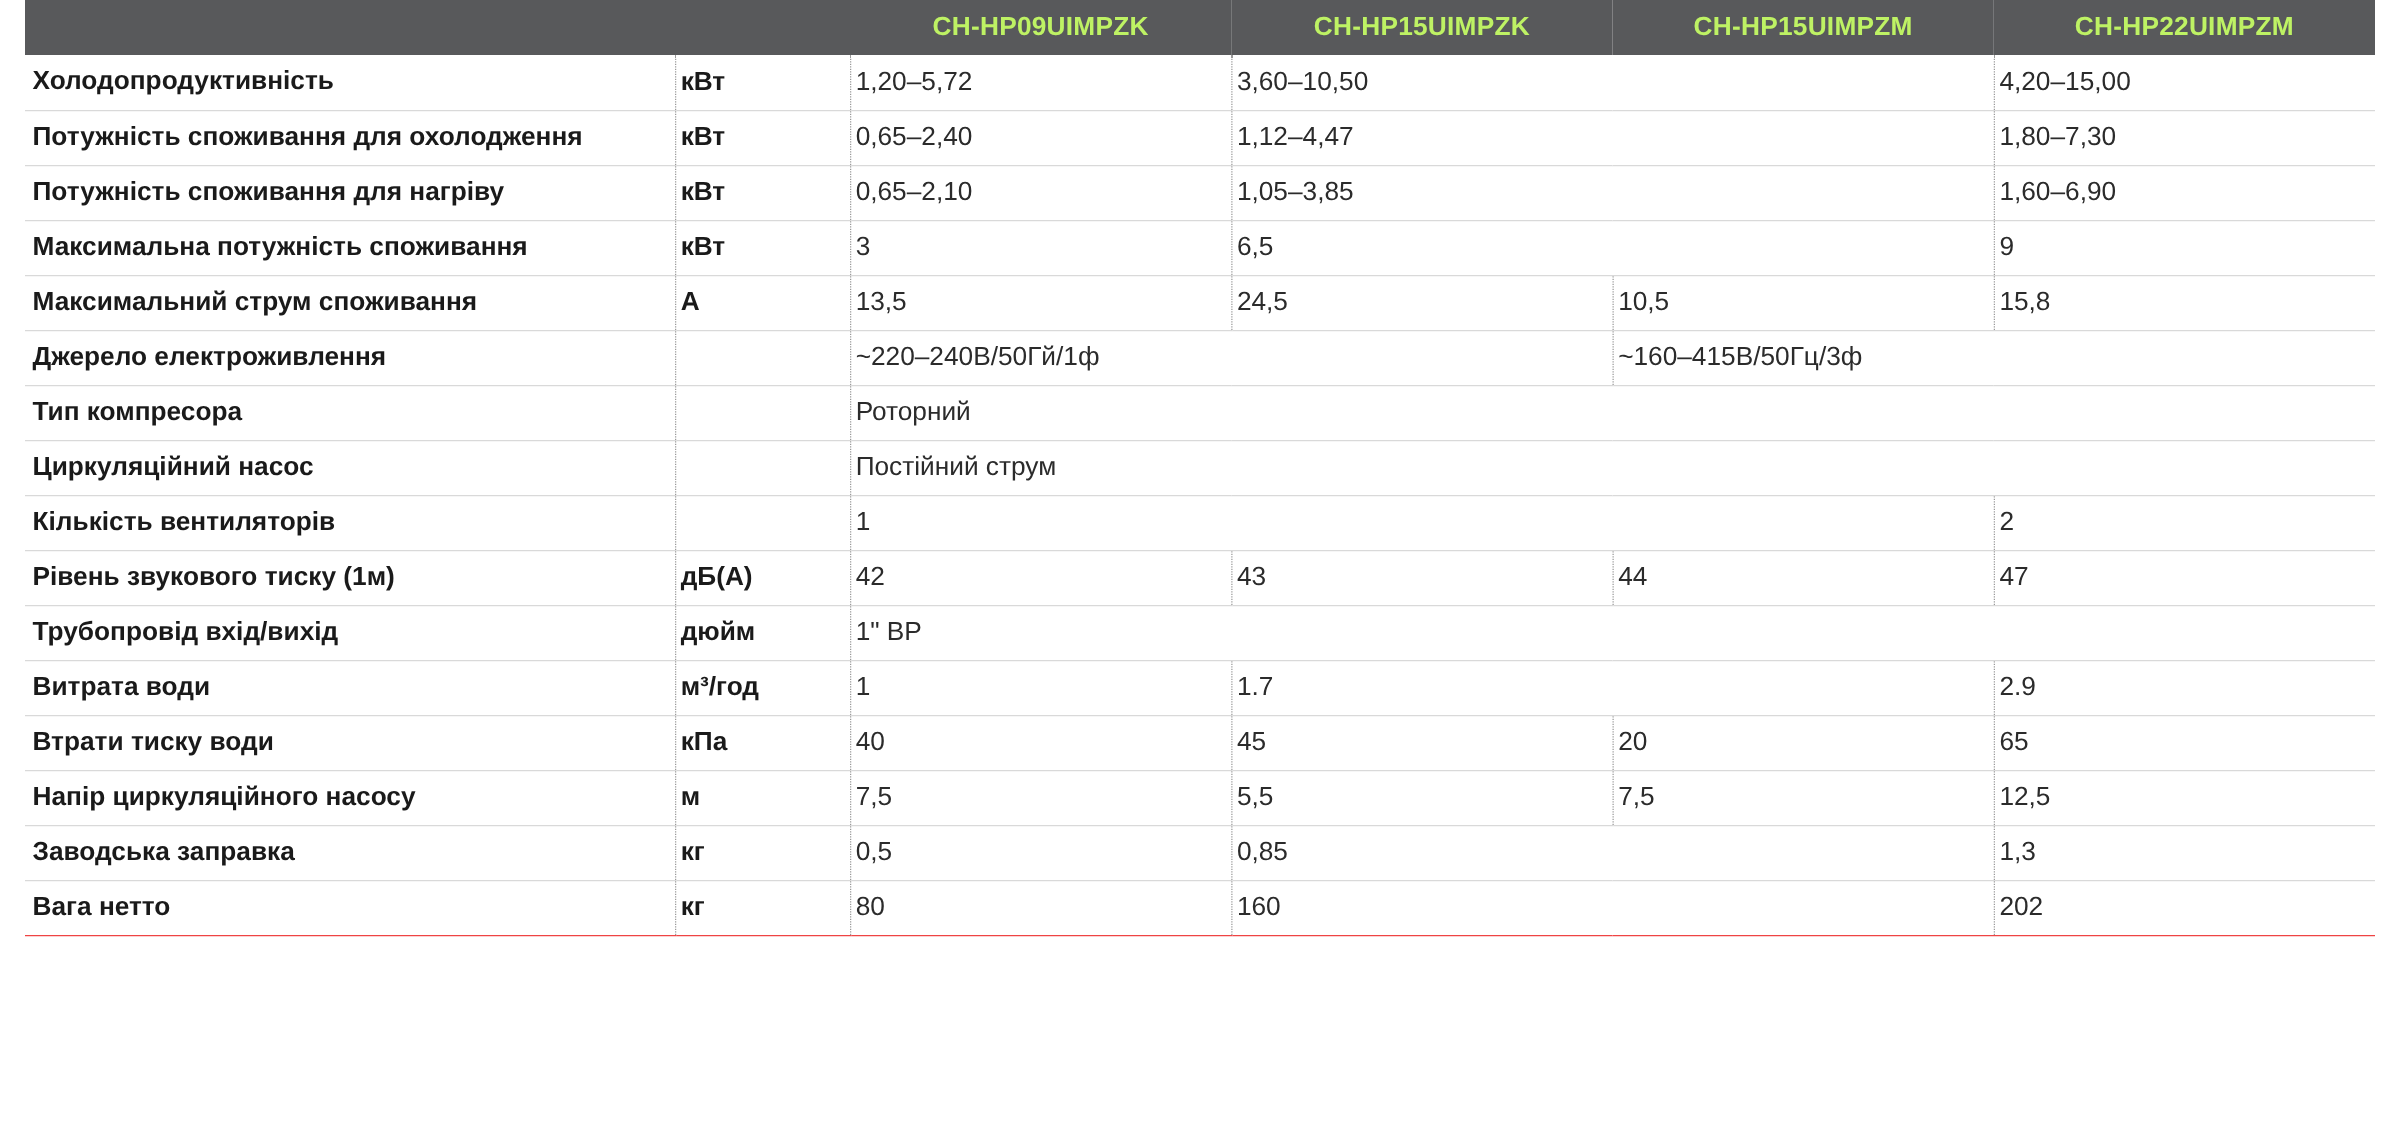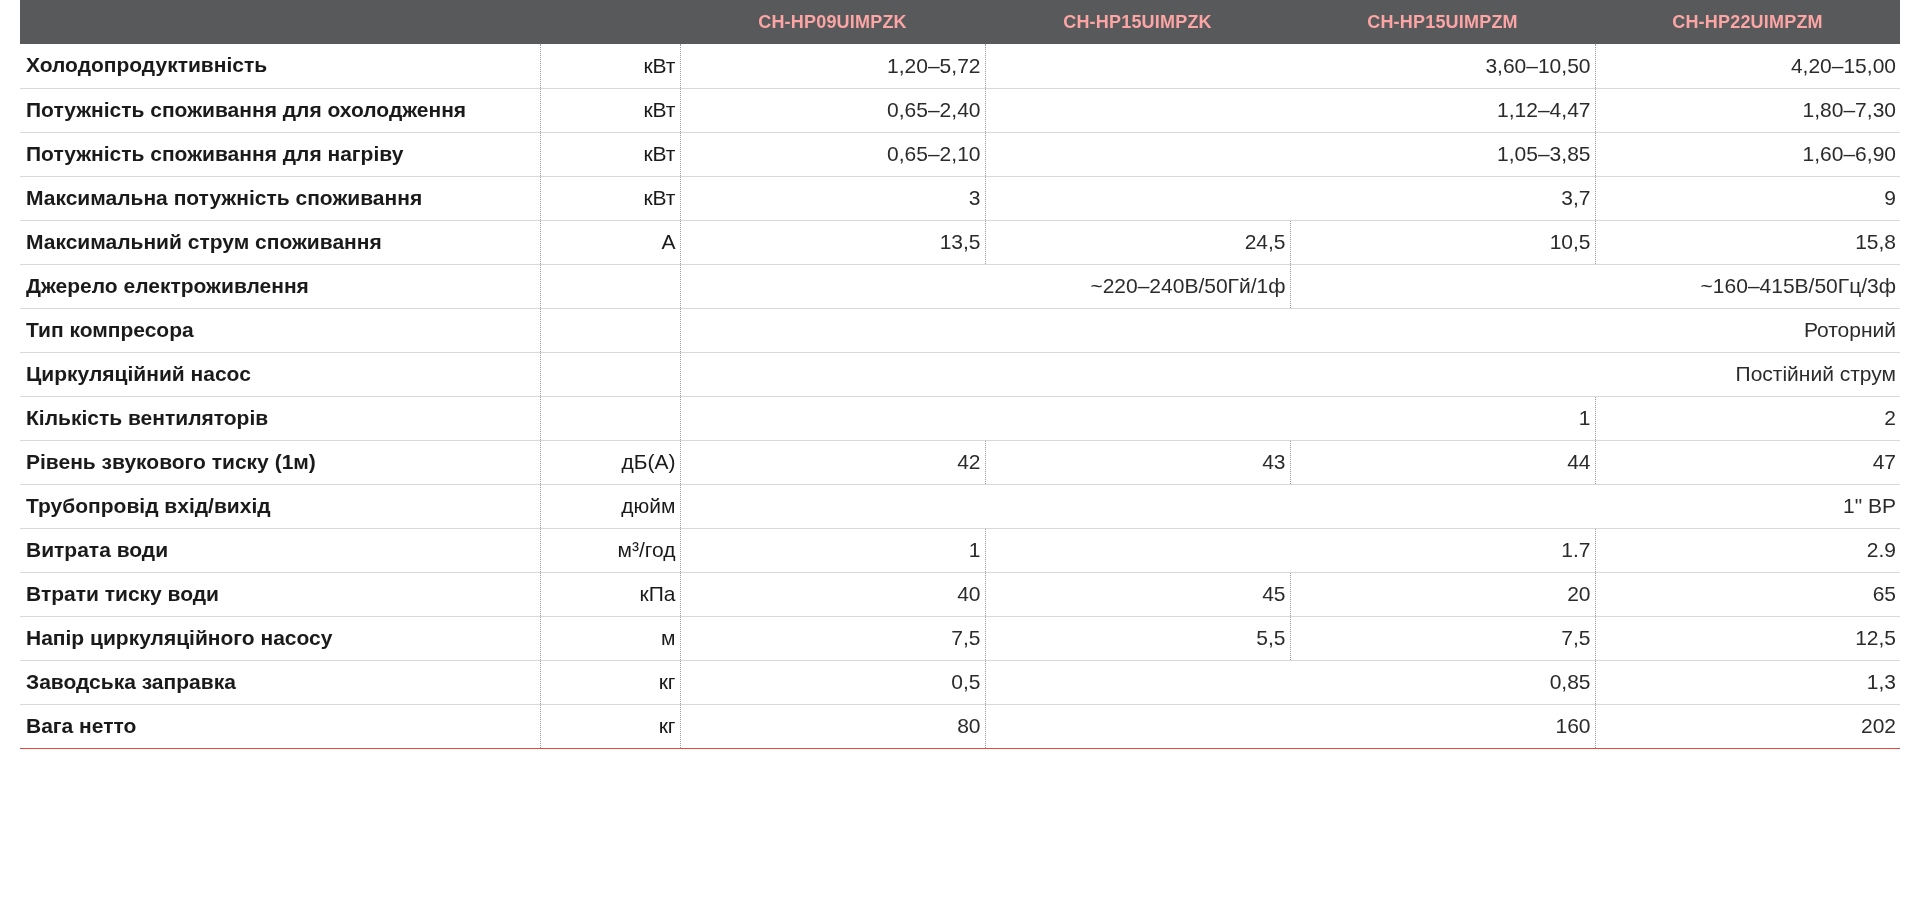--- a/index.html
+++ b/index.html
@@ -30,22 +30,22 @@
   table.spec col.c-m1     { width: 305px; }
   table.spec col.c-m2     { width: 305px; }
   table.spec col.c-m3     { width: 305px; }
   table.spec col.c-m4     { width: 305px; }
 
   thead tr {
     background: #58595b;
     height: 44px;
   }
   thead th {
-    color: #fca5a5;
-    font-size: 18px;
+    color: #bef264;
+    font-size: 21px;
     font-weight: bold;
     letter-spacing: .2px;
     text-align: center;
     vertical-align: middle;
     padding: 0 4px;
     border: none;
   }
   thead th.blank { background: #58595b; }
 
   tbody td {
@@ -58,26 +58,26 @@
   }
   tbody td.param {
     font-weight: bold;
     text-align: left;
     padding-left: 6px;
     padding-right: 10px;
     line-height: 1.18;
     border-right: 1px dotted #9a9a9a;
   }
   tbody td.unit {
-    font-weight: normal;
-    text-align: right;
+    font-weight: bold;
+    text-align: left;
     border-right: 1px dotted #9a9a9a;
   }
   tbody td.val {
-    text-align: right;
+    text-align: left;
     font-weight: normal;
     color: #2b2b2b;
   }
   tbody td.sep-right {
     border-right: 1px dotted #9a9a9a;
   }
   tbody tr:last-child td {
     border-bottom: 1px solid #ef4444;
   }
 </style>
@@ -123,21 +123,21 @@
           <td class="param">Потужність споживання для нагріву</td>
           <td class="unit">кВт</td>
           <td class="val sep-right">0,65–2,10</td>
           <td class="val sep-right" colspan="2">1,05–3,85</td>
           <td class="val">1,60–6,90</td>
         </tr>
         <tr>
           <td class="param">Максимальна потужність споживання</td>
           <td class="unit">кВт</td>
           <td class="val sep-right">3</td>
-          <td class="val sep-right" colspan="2">3,7</td>
+          <td class="val sep-right" colspan="2">6,5</td>
           <td class="val">9</td>
         </tr>
         <tr>
           <td class="param">Максимальний струм споживання</td>
           <td class="unit">А</td>
           <td class="val sep-right">13,5</td>
           <td class="val sep-right">24,5</td>
           <td class="val sep-right">10,5</td>
           <td class="val">15,8</td>
         </tr>

